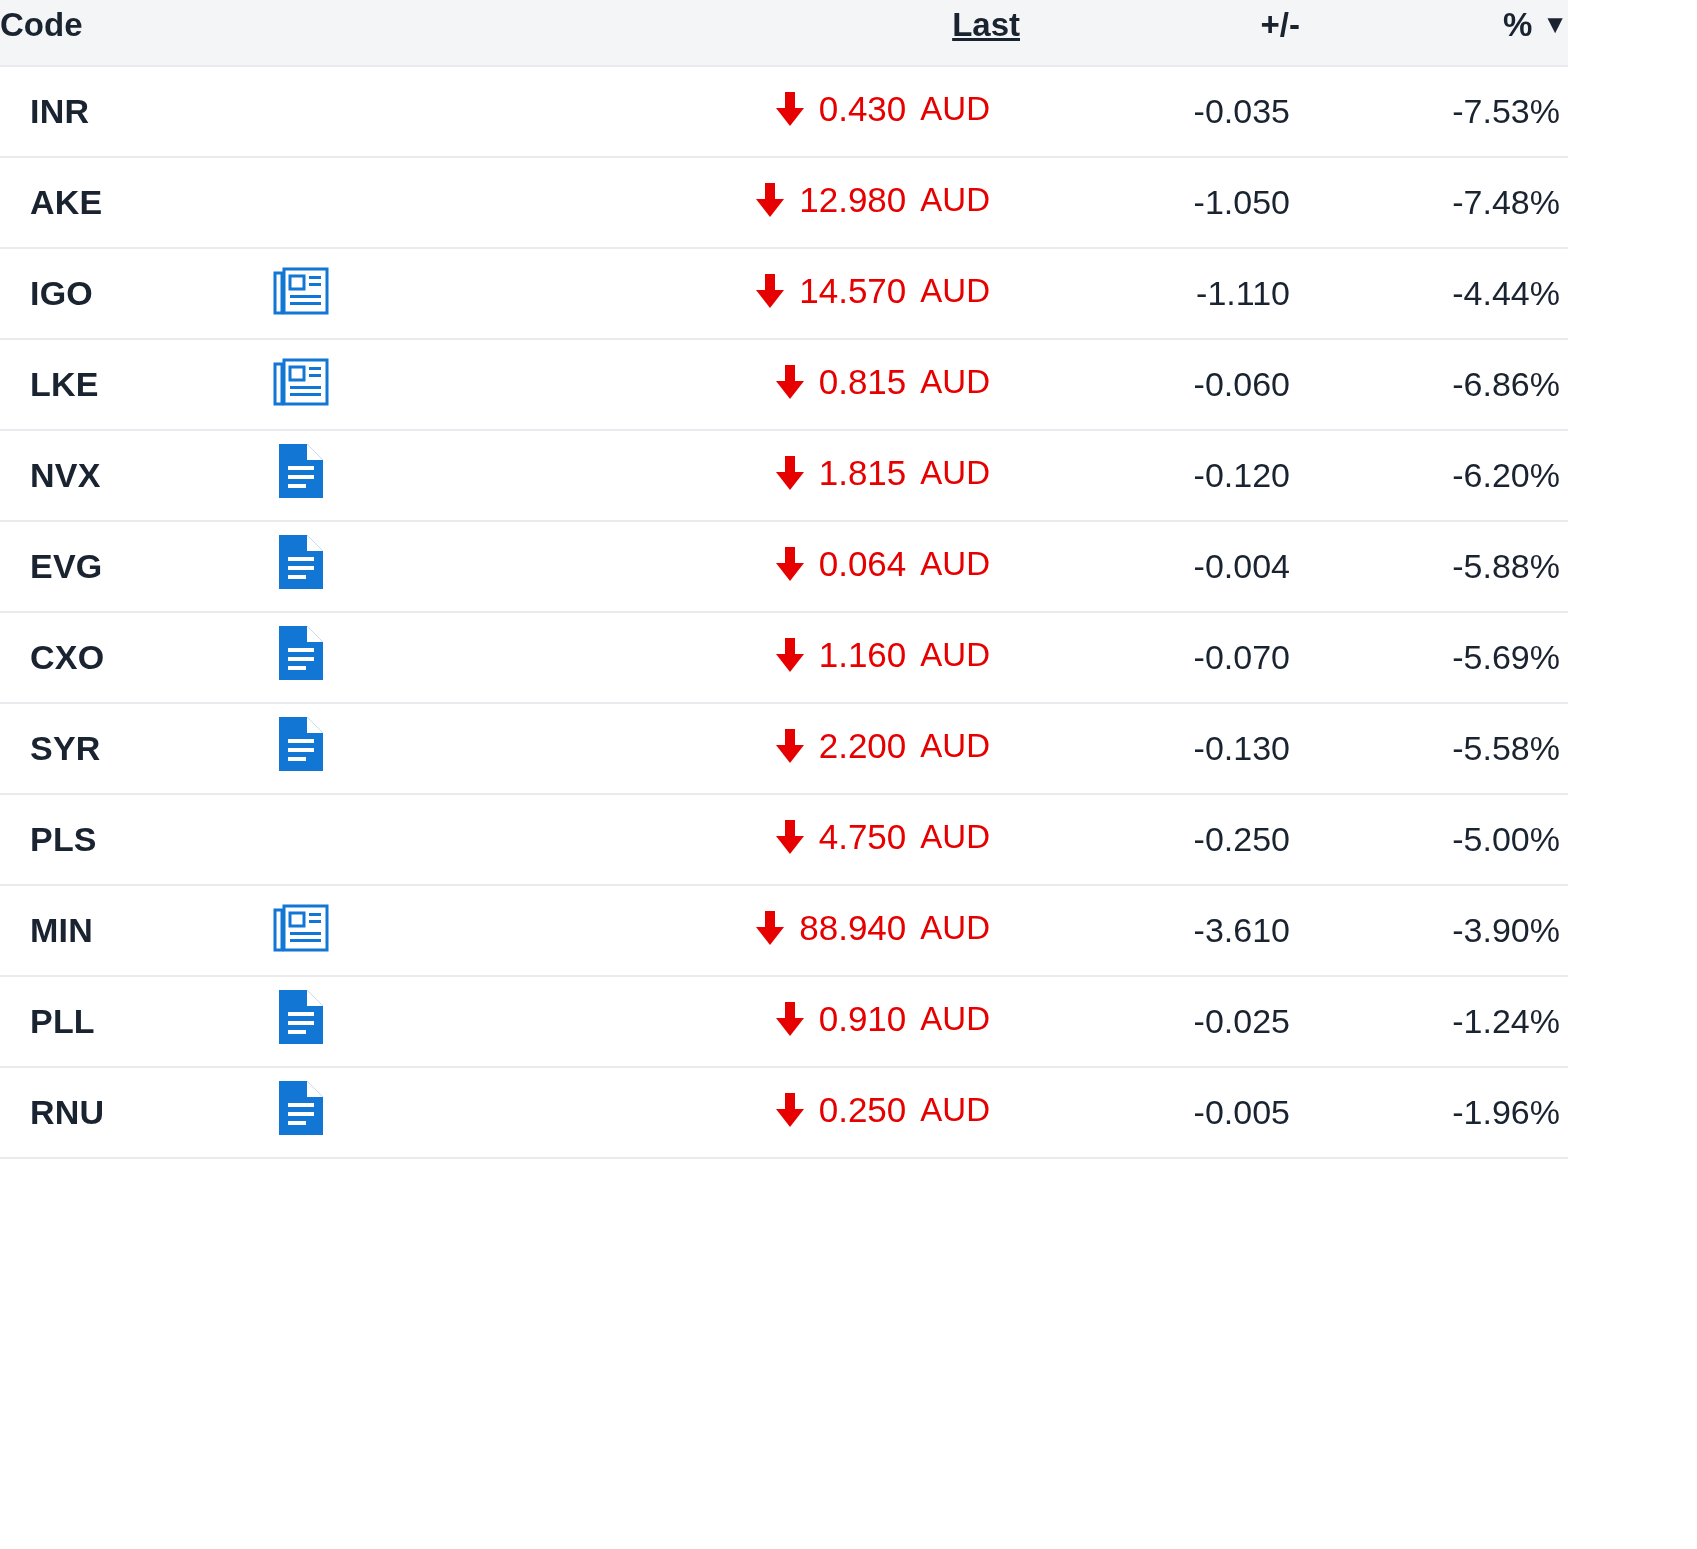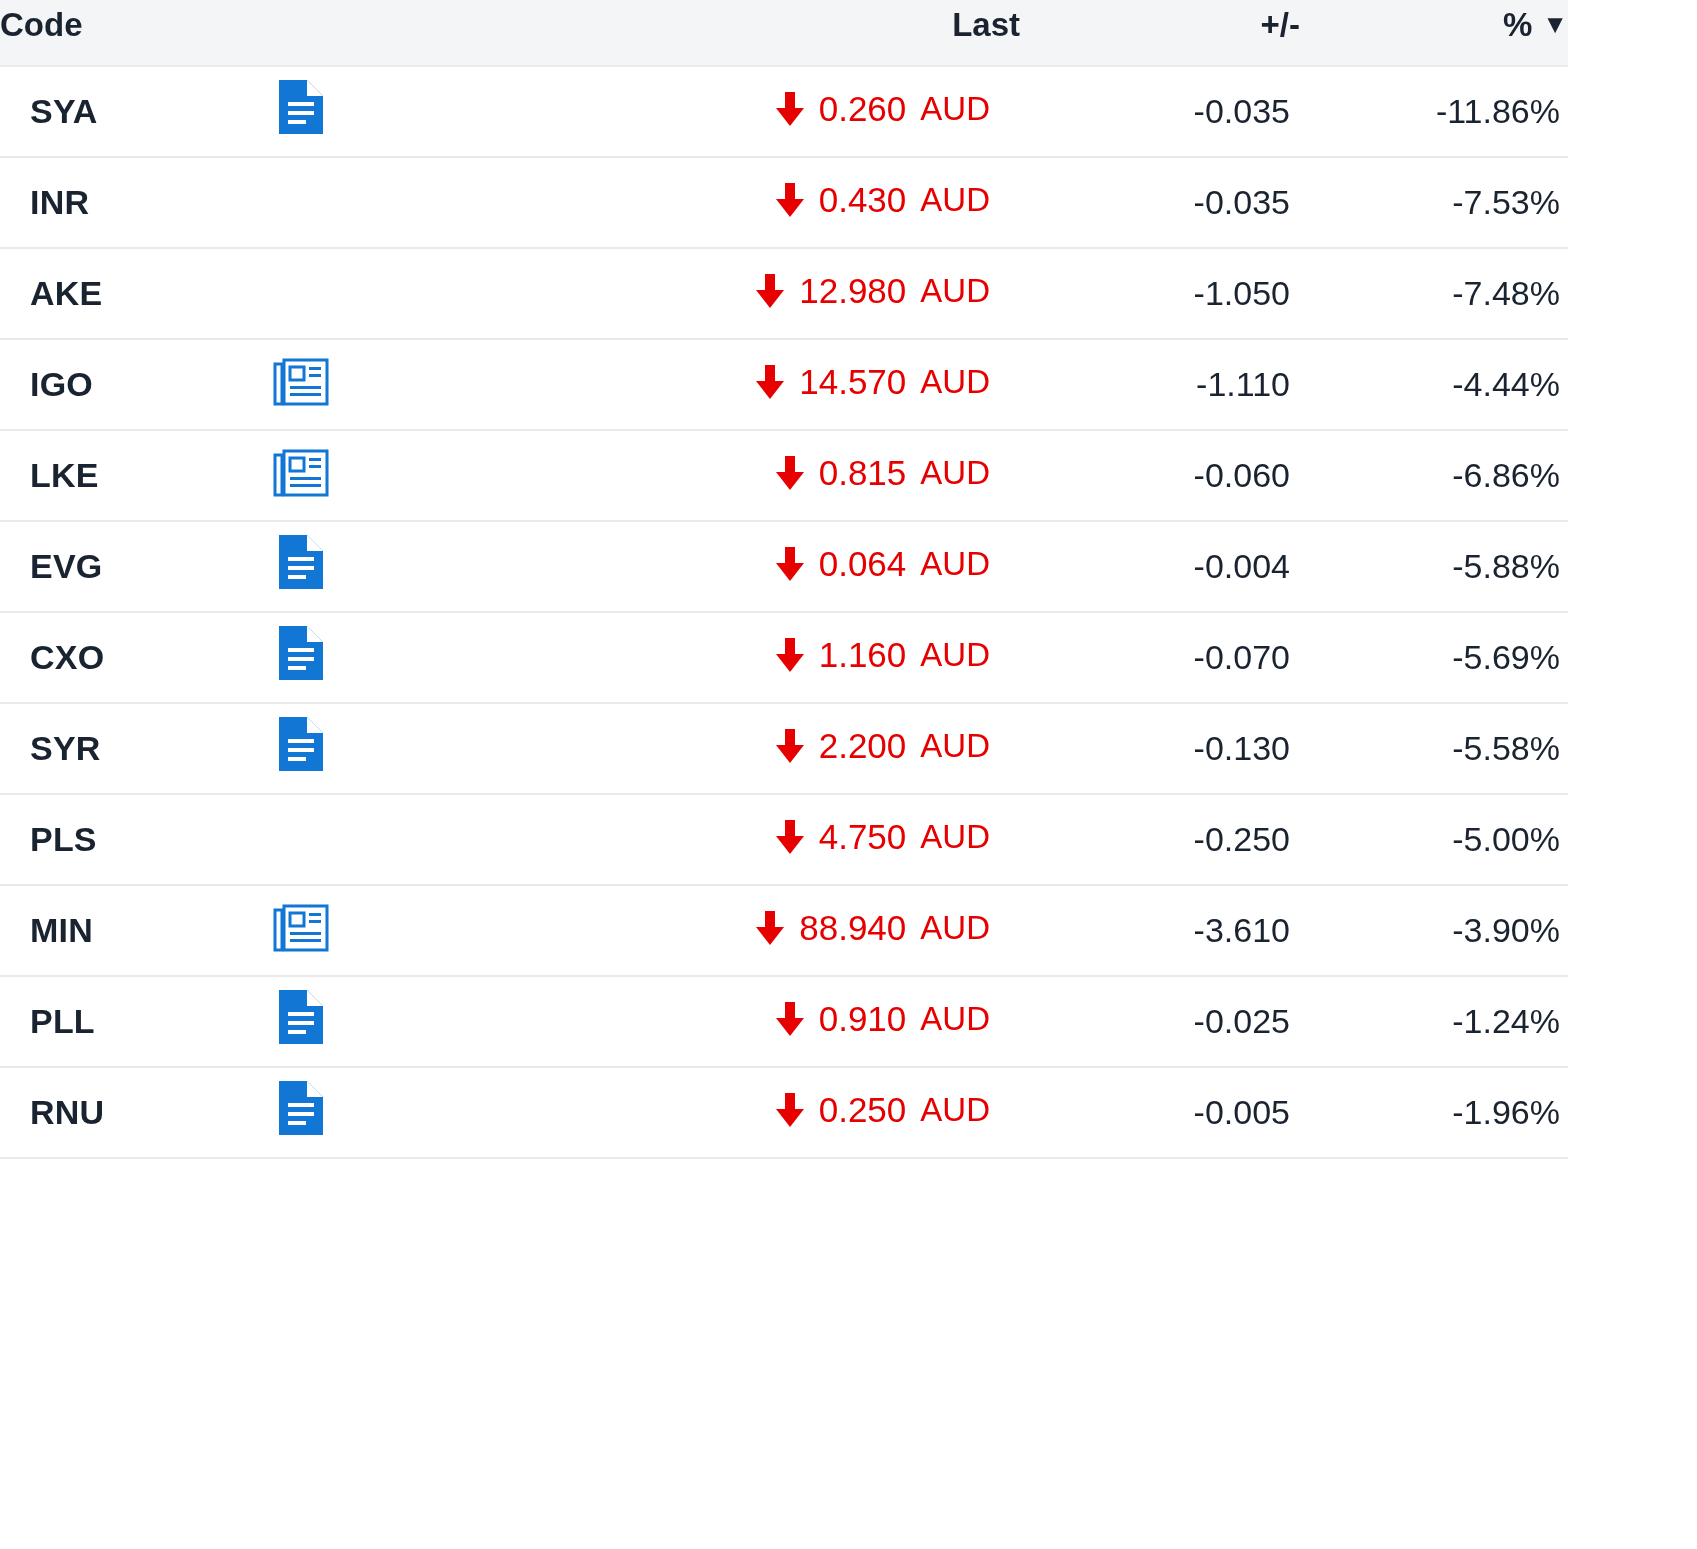--- a/index.html
+++ b/index.html
@@ -38,20 +38,21 @@
     padding-left: 30px;
   }
   th.col-icon, td.col-icon {
     width: 200px;
     text-align: left;
   }
   th.col-last, td.col-last {
     width: 590px;
     text-align: right;
     padding-right: 30px;
+    text-decoration: underline;
   }
   th.col-change, td.col-change {
     width: 280px;
     text-align: right;
     padding-right: 10px;
   }
   th.col-pct, td.col-pct {
     width: 268px;
     text-align: right;
     padding-right: 8px;
@@ -160,39 +161,20 @@
       <th class="col-change">
         <span>+/-</span>
       </th>
       <th class="col-pct">
         <span>%</span><span class="sort-caret">▼</span>
       </th>
     </tr>
   </thead>
   <tbody id="rows-body">
       <tr>
-        <td class="col-code">SYA</td>
-        <td class="col-icon"><span class="icon-wrap">
-            <svg width="50" height="58" viewBox="0 0 50 58" xmlns="http://www.w3.org/2000/svg">
-              <path d="M3 2 H31 L47 18 V56 H3 Z" fill="#1277d4"></path>
-              <path d="M31 2 L47 18 H31 Z" fill="#ffffff"></path>
-              <rect x="12" y="24" width="26" height="4" fill="#ffffff"></rect>
-              <rect x="12" y="33" width="26" height="4" fill="#ffffff"></rect>
-              <rect x="12" y="42" width="18" height="4" fill="#ffffff"></rect>
-            </svg>
-          </span></td>
-        <td class="col-last"><span class="last-cell">
-            <span class="arrow-down"></span>
-            <span class="last-price">0.260</span>
-            <span class="last-cur">AUD</span>
-          </span></td>
-        <td class="col-change">-0.035</td>
-        <td class="col-pct">-11.86%</td>
-      </tr>
-      <tr>
         <td class="col-code">INR</td>
         <td class="col-icon"><span class="icon-wrap blank"></span></td>
         <td class="col-last"><span class="last-cell">
             <span class="arrow-down"></span>
             <span class="last-price">0.430</span>
             <span class="last-cur">AUD</span>
           </span></td>
         <td class="col-change">-0.035</td>
         <td class="col-pct">-7.53%</td>
       </tr>
@@ -243,20 +225,39 @@
           </span></td>
         <td class="col-last"><span class="last-cell">
             <span class="arrow-down"></span>
             <span class="last-price">0.815</span>
             <span class="last-cur">AUD</span>
           </span></td>
         <td class="col-change">-0.060</td>
         <td class="col-pct">-6.86%</td>
       </tr>
       <tr>
+        <td class="col-code">NVX</td>
+        <td class="col-icon"><span class="icon-wrap">
+            <svg width="50" height="58" viewBox="0 0 50 58" xmlns="http://www.w3.org/2000/svg">
+              <path d="M3 2 H31 L47 18 V56 H3 Z" fill="#1277d4"></path>
+              <path d="M31 2 L47 18 H31 Z" fill="#ffffff"></path>
+              <rect x="12" y="24" width="26" height="4" fill="#ffffff"></rect>
+              <rect x="12" y="33" width="26" height="4" fill="#ffffff"></rect>
+              <rect x="12" y="42" width="18" height="4" fill="#ffffff"></rect>
+            </svg>
+          </span></td>
+        <td class="col-last"><span class="last-cell">
+            <span class="arrow-down"></span>
+            <span class="last-price">1.815</span>
+            <span class="last-cur">AUD</span>
+          </span></td>
+        <td class="col-change">-0.120</td>
+        <td class="col-pct">-6.20%</td>
+      </tr>
+      <tr>
         <td class="col-code">EVG</td>
         <td class="col-icon"><span class="icon-wrap">
             <svg width="50" height="58" viewBox="0 0 50 58" xmlns="http://www.w3.org/2000/svg">
               <path d="M3 2 H31 L47 18 V56 H3 Z" fill="#1277d4"></path>
               <path d="M31 2 L47 18 H31 Z" fill="#ffffff"></path>
               <rect x="12" y="24" width="26" height="4" fill="#ffffff"></rect>
               <rect x="12" y="33" width="26" height="4" fill="#ffffff"></rect>
               <rect x="12" y="42" width="18" height="4" fill="#ffffff"></rect>
             </svg>
           </span></td>

